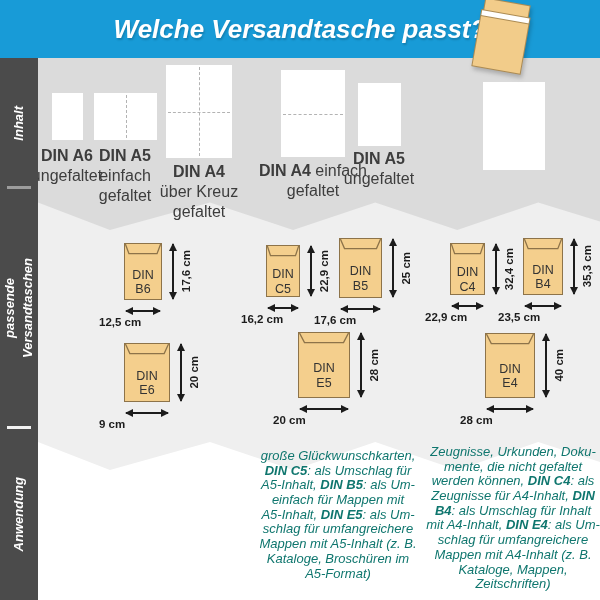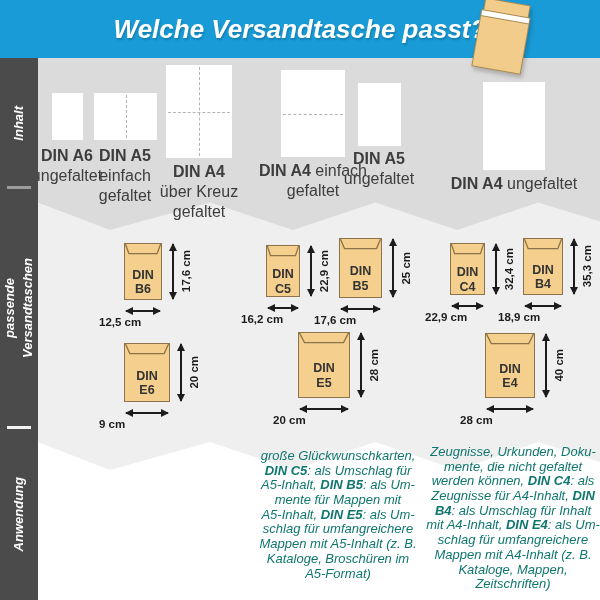--- a/index.html
+++ b/index.html
@@ -40,21 +40,21 @@
   .fold-v{position:absolute;top:2px;bottom:2px;left:50%;width:0;border-left:1px dashed #b3b3b3;}
   .fold-h{position:absolute;left:2px;right:2px;top:50%;height:0;border-top:1px dashed #b3b3b3;}
   .paper-label{position:absolute;text-align:center;font-size:16px;line-height:1.25;color:#3d3d3d;white-space:pre-line;z-index:10;}
   .seg-b{font-weight:bold;}
 
   
   .env-group{position:absolute;z-index:10;}
   .env-body{position:absolute;left:0;top:0;width:var(--w);height:var(--h);background:#f4cf8d;border:1px solid #8d7349;box-sizing:border-box;}
   .env-flap{position:absolute;top:0;left:0;width:100%;height:11px;display:block;}
   .env-name{position:absolute;left:0;top:0;right:0;bottom:0;display:flex;align-items:center;justify-content:center;
-    padding-top:21px;font-weight:bold;font-size:12.5px;line-height:1.15;color:#333;text-align:center;white-space:pre-line;}
+    padding-top:21px;font-weight:normal;font-size:12.5px;line-height:1.15;color:#333;text-align:center;white-space:pre-line;}
   .arrow-v{position:absolute;left:calc(var(--w) + 10px);top:1px;height:calc(var(--h) - 2px);width:0;border-left:2px solid #1c1c1c;}
   .arrow-v::before{content:"";position:absolute;left:-5px;top:-1px;border-left:4px solid transparent;border-right:4px solid transparent;border-bottom:8px solid #1c1c1c;}
   .arrow-v::after{content:"";position:absolute;left:-5px;bottom:-1px;border-left:4px solid transparent;border-right:4px solid transparent;border-top:8px solid #1c1c1c;}
   .dim-v{position:absolute;left:calc(var(--w) + 18px);top:0;height:var(--h);display:flex;align-items:center;}
   .dim-v span{writing-mode:vertical-rl;transform:rotate(180deg);font-weight:bold;font-size:11.5px;color:#1c1c1c;white-space:nowrap;}
   .arrow-h{position:absolute;top:calc(var(--h) + 10px);left:2px;width:calc(var(--w) - 4px);height:0;border-top:2px solid #1c1c1c;}
   .arrow-h::before{content:"";position:absolute;top:-5px;left:-1px;border-top:4px solid transparent;border-bottom:4px solid transparent;border-right:8px solid #1c1c1c;}
   .arrow-h::after{content:"";position:absolute;top:-5px;right:-1px;border-top:4px solid transparent;border-bottom:4px solid transparent;border-left:8px solid #1c1c1c;}
   .dim-h{position:absolute;top:calc(var(--h) + 16px);left:-25px;width:calc(var(--w) + 50px);text-align:left;
     font-weight:bold;font-size:11.5px;color:#1c1c1c;white-space:nowrap;}
@@ -113,21 +113,20 @@
   <div class="paper-label" style="left:75px;top:146px;width:100px"><span class="seg-b">DIN A5</span><span>
 einfach
 gefaltet</span></div>
   <div class="paper-label" style="left:149px;top:162px;width:100px"><span class="seg-b">DIN A4</span><span>
 über Kreuz
 gefaltet</span></div>
   <div class="paper-label" style="left:253px;top:161px;width:120px"><span class="seg-b">DIN A4</span><span> einfach
 gefaltet</span></div>
   <div class="paper-label" style="left:329px;top:149px;width:100px"><span class="seg-b">DIN A5</span><span>
 ungefaltet</span></div>
-  <div class="paper-label" style="left:444px;top:174px;width:140px"><span class="seg-b">DIN A4</span><span> ungefaltet</span></div>
 
   <div class="env-group" style="--w:38px;--h:57px;left:124px;top:243px">
     <div class="env-body">
       <svg class="env-flap" viewBox="0 0 100 16" preserveAspectRatio="none">
           <path d="M1 0 L11 14 L89 14 L99 0" fill="none" stroke="#8d7349" stroke-width="1.3" vector-effect="non-scaling-stroke"></path>
         </svg>
       <div class="env-name">DIN
 B6</div>
     </div>
     <div class="arrow-v"></div>
@@ -224,21 +223,21 @@
           <path d="M1 0 L11 14 L89 14 L99 0" fill="none" stroke="#8d7349" stroke-width="1.3" vector-effect="non-scaling-stroke"></path>
         </svg>
       <div class="env-name">DIN
 B4</div>
     </div>
     <div class="arrow-v"></div>
     <div class="dim-v">
         <span>35,3 cm</span>
       </div>
     <div class="arrow-h"></div>
-    <div class="dim-h">18,9 cm</div>
+    <div class="dim-h">23,5 cm</div>
   </div>
 
   <div class="env-group" style="--w:50px;--h:65px;left:485px;top:333px">
     <div class="env-body">
       <svg class="env-flap" viewBox="0 0 100 16" preserveAspectRatio="none">
           <path d="M1 0 L11 14 L89 14 L99 0" fill="none" stroke="#8d7349" stroke-width="1.3" vector-effect="non-scaling-stroke"></path>
         </svg>
       <div class="env-name">DIN
 E4</div>
     </div>
@@ -246,21 +245,21 @@
     <div class="dim-v">
         <span>40 cm</span>
       </div>
     <div class="arrow-h"></div>
     <div class="dim-h">28 cm</div>
   </div>
 
   <div class="apply-text" style="left:248px;top:449px;width:180px"><span>große Glückwunschkarten,
 </span><span class="seg-b">DIN C5</span><span>: als Umschlag für
 A5-Inhalt, </span><span class="seg-b">DIN B5</span><span>: als Um-
-mente für Mappen mit
+einfach für Mappen mit
 A5-Inhalt, </span><span class="seg-b">DIN E5</span><span>: als Um-
 schlag für umfangreichere
 Mappen mit A5-Inhalt (z. B.
 Kataloge, Broschüren im
 A5-Format)</span></div>
   <div class="apply-text" style="left:421px;top:445px;width:184px"><span>Zeugnisse, Urkunden, Doku-
 mente, die nicht gefaltet
 werden können, </span><span class="seg-b">DIN C4</span><span>: als
 Zeugnisse für A4-Inhalt, </span><span class="seg-b">DIN
 B4</span><span>: als Umschlag für Inhalt

